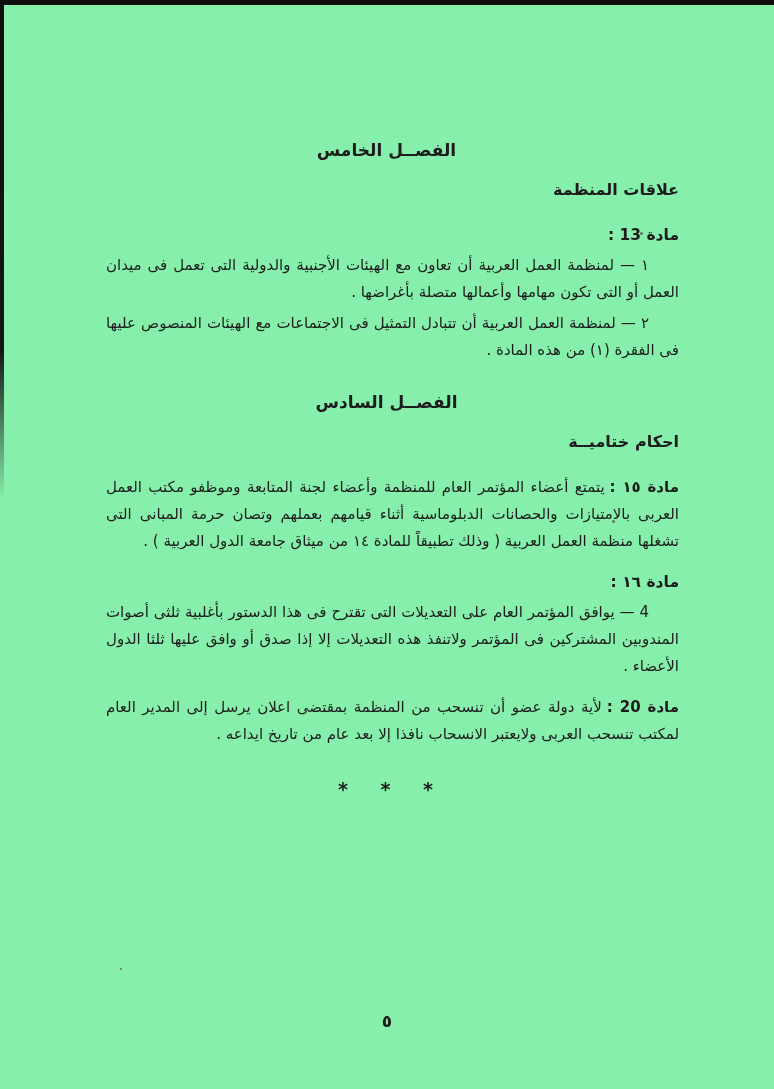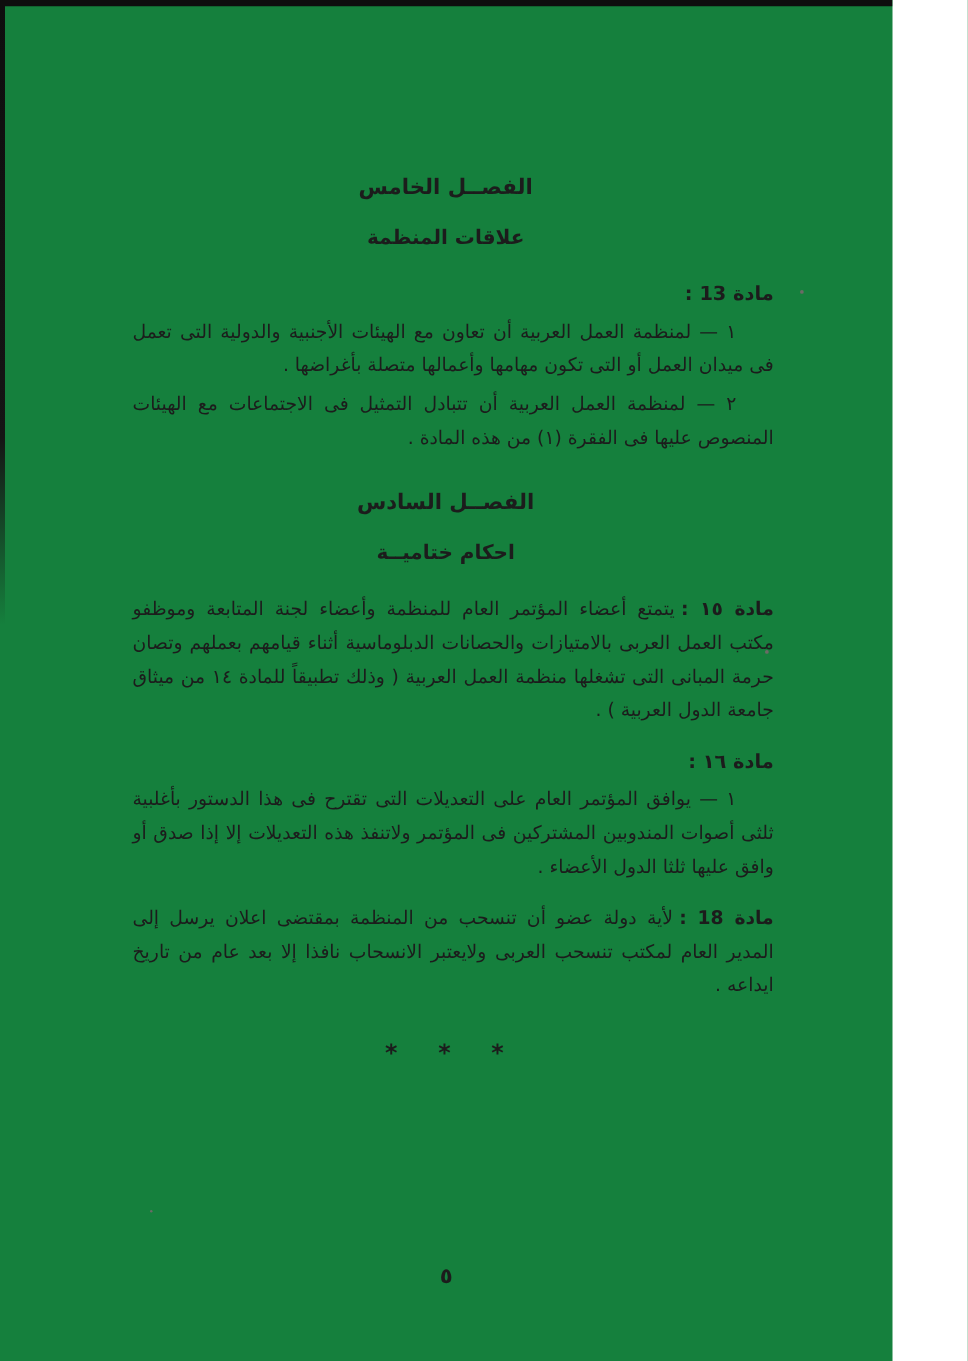--- a/index.html
+++ b/index.html
@@ -5,23 +5,23 @@
   html, body {
     margin: 0;
     padding: 0;
     width: 774px;
     height: 1089px;
     overflow: hidden;
     background: #ffffff;
   }
   .scan-page {
     position: relative;
-    width: 714px;
+    width: 774px;
     height: 1089px;
-    background: #15803d;
+    background: #86efac;
     font-family: "DejaVu Sans", sans-serif;
     color: #1c1c1c;
     overflow: hidden;
   }
   
   .edge-top {
     position: absolute;
     top: 0; left: 0;
     width: 100%; height: 5px;
     background: #0e0e0e;
@@ -51,21 +51,20 @@
   .chapter-title {
     font-size: 17px;
     font-weight: bold;
     text-align: center;
     margin: 0 0 16px 0;
     line-height: 24px;
   }
   .chapter-subtitle {
     font-size: 16px;
     font-weight: bold;
-    text-align: center;
     margin: 0 0 20px 0;
     line-height: 24px;
   }
   .chapter6-block {
     margin-top: 26px;
   }
   .article-head {
     font-weight: bold;
     font-size: 15.5px;
     margin: 0 0 3px 0;
@@ -123,25 +122,25 @@
     <p class="clause">٢ — لمنظمة العمل العربية أن تتبادل التمثيل فى الاجتماعات مع الهيئات المنصوص عليها فى الفقرة (١) من هذه المادة .</p>
 
     <div class="chapter6-block">
       <div class="chapter-title">الفصــل السادس</div>
       <div class="chapter-subtitle">احكام ختاميــة</div>
     </div>
 
     <p class="article"><span class="article-label">مادة ١٥ :</span><span>يتمتع أعضاء المؤتمر العام للمنظمة وأعضاء لجنة المتابعة وموظفو مكتب العمل العربى بالامتيازات والحصانات الدبلوماسية أثناء قيامهم بعملهم وتصان حرمة المبانى التى تشغلها منظمة العمل العربية ( وذلك تطبيقاً للمادة ١٤ من ميثاق جامعة الدول العربية ) .</span></p>
 
     <p class="article-head" style="margin-top:14px">مادة ١٦ :</p>
-    <p class="clause">١ — يوافق المؤتمر العام على التعديلات التى تقترح فى هذا الدستور بأغلبية ثلثى أصوات المندوبين المشتركين فى المؤتمر ولاتنفذ هذه التعديلات إلا إذا صدق أو وافق عليها ثلثا الدول الأعضاء .</p>
+    <p class="clause">4 — يوافق المؤتمر العام على التعديلات التى تقترح فى هذا الدستور بأغلبية ثلثى أصوات المندوبين المشتركين فى المؤتمر ولاتنفذ هذه التعديلات إلا إذا صدق أو وافق عليها ثلثا الدول الأعضاء .</p>
 
 
 
-    <p class="article"><span class="article-label">مادة 18 :</span><span>لأية دولة عضو أن تنسحب من المنظمة بمقتضى اعلان يرسل إلى المدير العام لمكتب تنسحب العربى ولايعتبر الانسحاب نافذا إلا بعد عام من تاريخ ايداعه .</span></p>
+    <p class="article"><span class="article-label">مادة 20 :</span><span>لأية دولة عضو أن تنسحب من المنظمة بمقتضى اعلان يرسل إلى المدير العام لمكتب تنسحب العربى ولايعتبر الانسحاب نافذا إلا بعد عام من تاريخ ايداعه .</span></p>
 
     <div class="separator">* * *</div>
 
   </div>
 
   <div class="page-number">٥</div>
 
 </div>
 
 </body></html>

